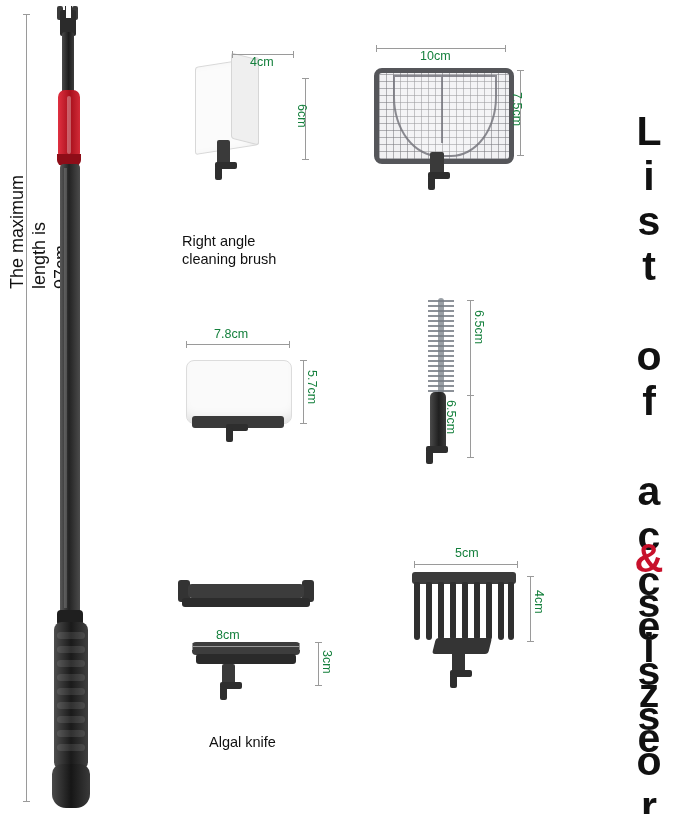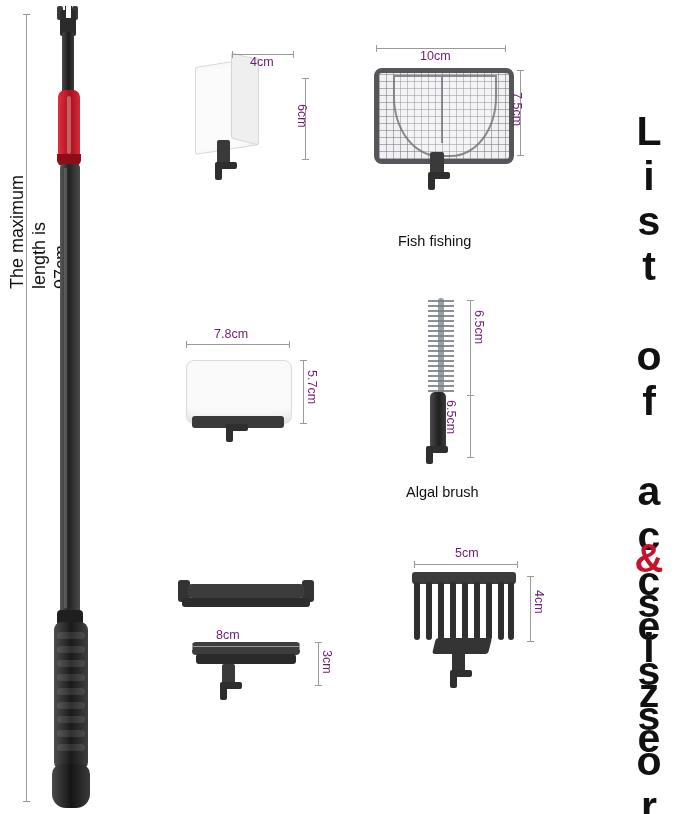--- a/index.html
+++ b/index.html
@@ -73,21 +73,21 @@
     line-height: 18px;
     color: #111;
     text-align: left;
     white-space: pre-line;
   }
 
   
   .dim {
     position: absolute;
     font-size: 12.5px;
-    color: #701a75;
+    color: #15803d;
     white-space: nowrap;
   }
   .dim.vert {
     writing-mode: vertical-rl;
     text-orientation: mixed;
   }
 
   
   .gline {
     position: absolute;
@@ -351,40 +351,41 @@
 
   <div class="gline h" style="left:232px; top:54px; width:62px;"></div>
   <div class="tick v" style="left:232px; top:51px;"></div>
   <div class="tick v" style="left:293px; top:51px;"></div>
   <div class="dim" style="left:250px; top:55px;">4cm</div>
 
   <div class="gline v" style="left:305px; top:78px; height:82px;"></div>
   <div class="tick h" style="left:302px; top:78px;"></div>
   <div class="tick h" style="left:302px; top:159px;"></div>
   <div class="dim vert" style="left:295px; top:104px;">6cm</div>
+  <div class="caption" style="left:182px; top:232px; width:140px;">Right angle
+cleaning brush</div>
 
   <div class="acc" style="left:374px; top:68px; width:150px; height:140px;">
     <div class="net-frame">
       <div class="net-mesh"></div>
       <div class="net-bag"></div>
     </div>
     <div class="net-neck"></div>
     <div class="hook" style="left:54px; top:104px;"></div>
   </div>
 
   <div class="gline h" style="left:376px; top:48px; width:130px;"></div>
   <div class="tick v" style="left:376px; top:45px;"></div>
   <div class="tick v" style="left:505px; top:45px;"></div>
   <div class="dim" style="left:420px; top:49px;">10cm</div>
 
   <div class="gline v" style="left:520px; top:70px; height:86px;"></div>
   <div class="tick h" style="left:517px; top:70px;"></div>
   <div class="tick h" style="left:517px; top:155px;"></div>
   <div class="dim vert" style="left:510px; top:92px;">7.5cm</div>
-  <div class="caption" style="left:398px; top:232px; width:140px;">Fish fishing</div>
 
   <div class="acc" style="left:186px; top:360px; width:120px; height:100px;">
     <div class="flat-pad"></div>
     <div class="flat-base"></div>
     <div class="hook" style="left:40px; top:64px;"></div>
   </div>
 
   <div class="gline h" style="left:186px; top:344px; width:104px;"></div>
   <div class="tick v" style="left:186px; top:341px;"></div>
   <div class="tick v" style="left:289px; top:341px;"></div>
@@ -425,21 +426,20 @@
   </div>
 
   <div class="gline v" style="left:470px; top:300px; height:96px;"></div>
   <div class="tick h" style="left:467px; top:300px;"></div>
   <div class="tick h" style="left:467px; top:395px;"></div>
   <div class="dim vert" style="left:472px; top:310px;">6.5cm</div>
 
   <div class="gline v" style="left:470px; top:396px; height:62px;"></div>
   <div class="tick h" style="left:467px; top:457px;"></div>
   <div class="dim vert" style="left:444px; top:400px;">6.5cm</div>
-  <div class="caption" style="left:406px; top:483px; width:140px;">Algal brush</div>
 
   <div class="acc" style="left:178px; top:578px; width:140px; height:130px;">
     <div class="ak-top">
       <div class="ak-endl"></div>
       <div class="ak-endr"></div>
       <div class="ak-bar"></div>
       <div class="ak-bar2"></div>
     </div>
     <div class="ak-low">
       <div class="p1"></div>
@@ -451,20 +451,21 @@
 
   <div class="gline h" style="left:192px; top:646px; width:108px;"></div>
   <div class="tick v" style="left:192px; top:643px;"></div>
   <div class="tick v" style="left:299px; top:643px;"></div>
   <div class="dim" style="left:216px; top:628px;">8cm</div>
 
   <div class="gline v" style="left:318px; top:642px; height:44px;"></div>
   <div class="tick h" style="left:315px; top:642px;"></div>
   <div class="tick h" style="left:315px; top:685px;"></div>
   <div class="dim vert" style="left:320px; top:650px;">3cm</div>
+  <div class="caption" style="left:209px; top:733px; width:140px;">Algal knife</div>
 
   <div class="acc" style="left:412px; top:572px; width:120px; height:130px;">
     <div class="sb-body">
       <div class="sb-back"></div>
       <div class="sb-teeth">
         <i style="left:2px"></i>
           <i style="left:14px"></i>
           <i style="left:26px"></i>
           <i style="left:38px"></i>
         <i style="left:50px"></i>

